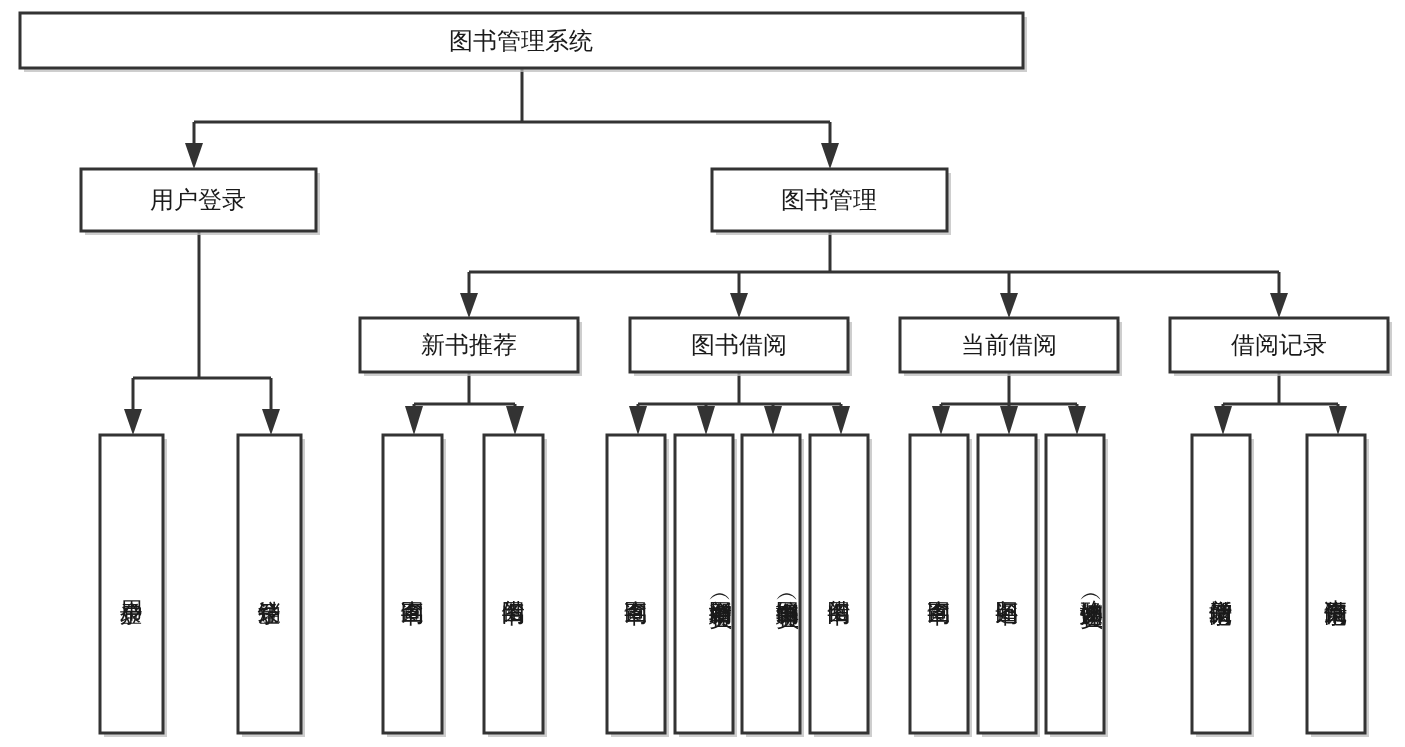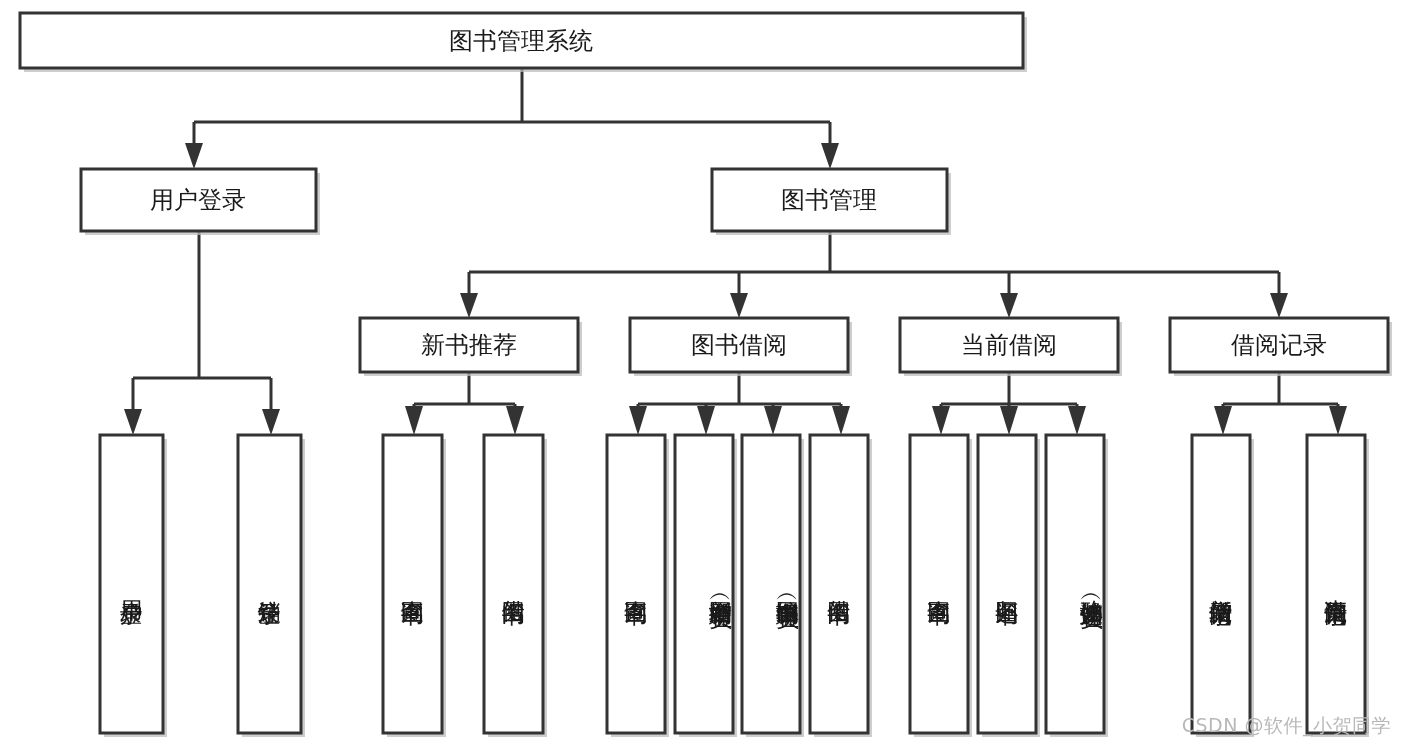--- a/index.html
+++ b/index.html
@@ -257,15 +257,14 @@
   <div class="vlabel" style="left:910px; top:435px; width:58px; height:298px; display:flex; align-items:center; justify-content:center;">查询图书</div>
 
   <div class="vlabel" style="left:978px; top:435px; width:58px; height:298px; display:flex; align-items:center; justify-content:center;">归还图书</div>
 
   <div class="vlabel" style="left:1046px; top:441px; width:58px; height:290px; display:flex; align-items:flex-start; justify-content:center;">确认归还（管理员）</div>
 
   <div class="vlabel" style="left:1192px; top:435px; width:58px; height:298px; display:flex; align-items:center; justify-content:center;">新增借阅记录</div>
 
   <div class="vlabel" style="left:1307px; top:435px; width:58px; height:298px; display:flex; align-items:center; justify-content:center;">查询借阅记录</div>
 
-  <div class="watermark">CSDN @软件_小贺同学</div>
 
 </div>
 
 </body></html>

